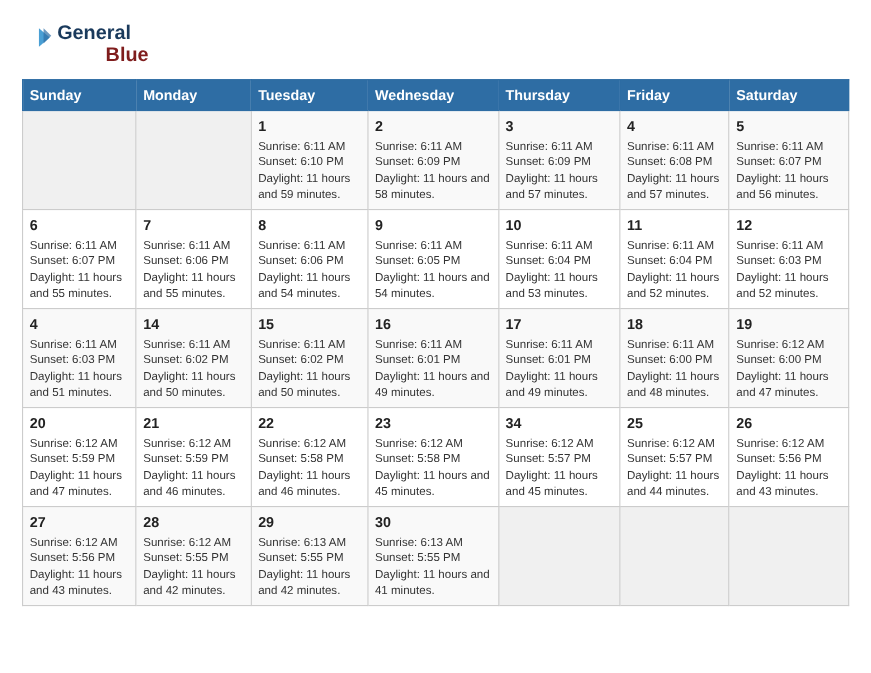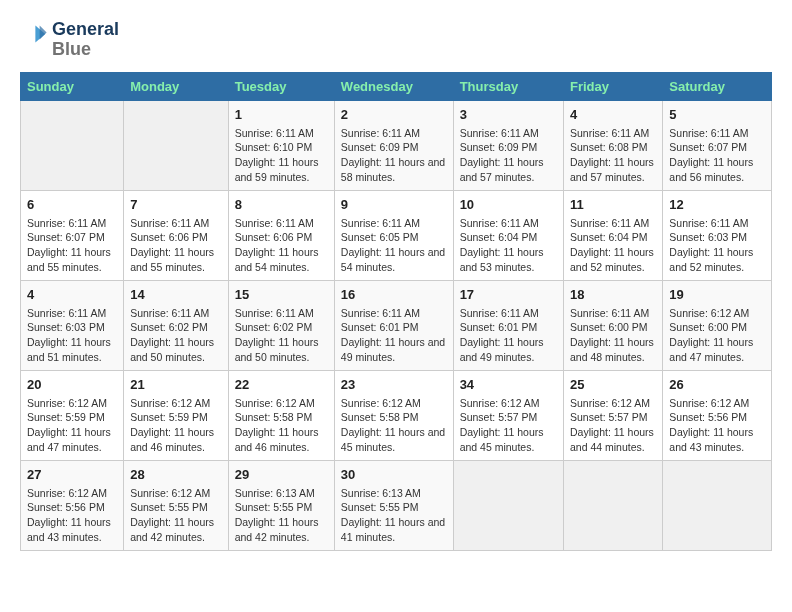--- a/index.html
+++ b/index.html
@@ -20,21 +20,22 @@
       display: flex;
       gap: 4px;
     }
     .logo-text {
       font-size: 18px;
       font-weight: bold;
       color: #1a3a5c;
       line-height: 1.1;
     }
     .logo-text span {
-      color: #737373;
+      color: #7f1d1d;
+      margin-left: 44px;
     }
     .logo-icon {
       width: 28px;
       height: 28px;
     }
     .title-area {
       text-align: right;
     }
     .main-title {
       font-size: 36px;
@@ -45,21 +46,21 @@
       font-size: 16px;
       color: #333;
     }
     table {
       width: 100%;
       border-collapse: collapse;
       font-size: 11px;
     }
     thead tr th {
       background-color: #2e6da4;
-      color: #86efac;
+      color: #ffffff;
       padding: 6px 6px;
       text-align: left;
       font-size: 13px;
       font-weight: bold;
       border: 1px solid #2e6da4;
     }
     tbody tr td {
       border: 1px solid #ccc;
       vertical-align: top;
       padding: 5px 6px;

